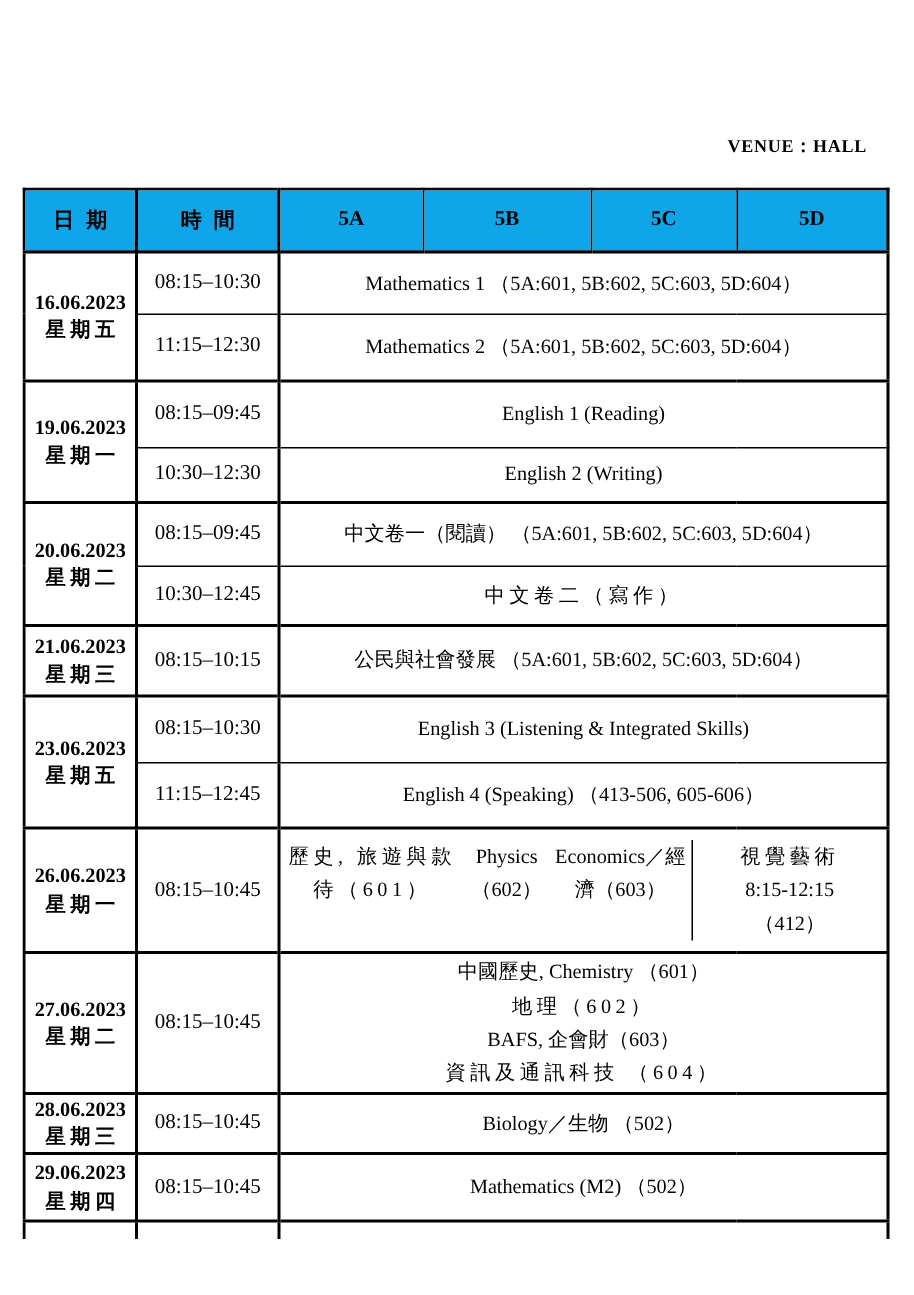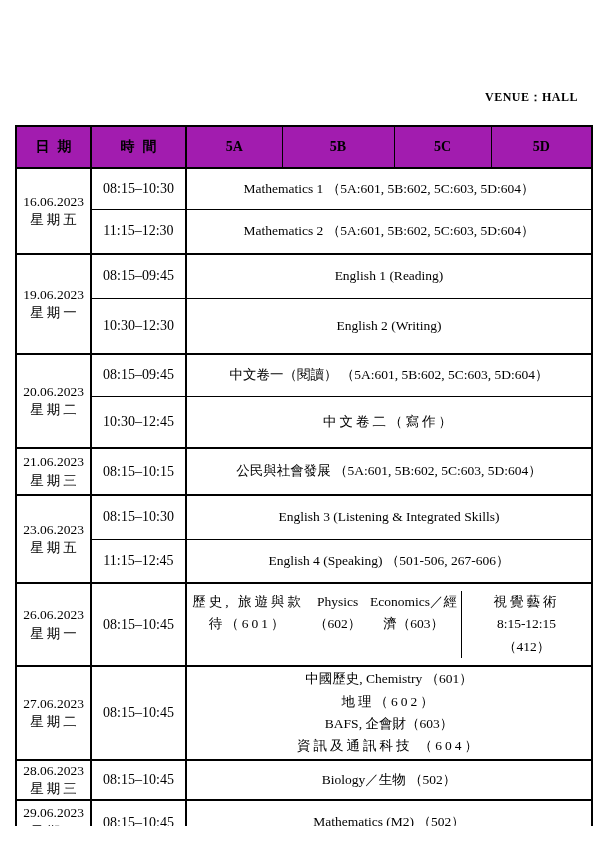--- a/index.html
+++ b/index.html
@@ -19,27 +19,27 @@
   }
   .venue { position:absolute; top:89px; right:31px; font-size:12px; font-weight:bold; letter-spacing:0.5px; }
 
   .table-wrap { position:absolute; left:15px; top:125px; width:580px; height:701px; overflow:hidden; }
   table.tt { border-collapse:collapse; width:576px; table-layout:fixed; border:2px solid #000; }
   .tt th, .tt td {
     border:1px solid #000; text-align:center; vertical-align:middle;
     padding:0 2px; overflow:hidden;
   }
   .tt thead th {
-    background:#a21caf; font-size:14px; font-weight:bold; border-bottom-width:2px; height:40px;
+    background:#0ea5e9; font-size:14px; font-weight:bold; border-bottom-width:2px; height:40px;
   }
   .hd-cjk { letter-spacing:8px; padding-left:10px !important; }
   .b-r2 { border-right-width:2px !important; }
   tr.g-start td { border-top-width:2px; }
 
-  .c-date { font-weight:normal; font-size:13.5px; line-height:1.35; }
+  .c-date { font-weight:bold; font-size:13.5px; line-height:1.35; }
   .d2 { letter-spacing:3px; padding-left:3px; }
   .c-time { font-size:14px; }
   .c-subj { font-size:13.5px; }
   .ln { line-height:1.65; }
   .zh { letter-spacing:3px; }
 
   .split-cell { padding:0 !important; }
   .split-wrap { display:flex; height:100%; align-items:stretch; }
   .split-left {
     flex:0 0 274px; border-right:1px solid #000;
@@ -101,38 +101,38 @@
         <tr class="g-start" style="height:44px">
           <td class="c-date b-r2" rowspan="2">
             <div>19.06.2023</div>
             <div class="d2">星期一</div>
           </td>
           <td class="c-time b-r2">08:15–09:45</td>
           <td class="c-subj" colspan="4">
             <div class="ln">English 1 (Reading)</div>
           </td>
         </tr>
-        <tr style="height:56px">
+        <tr style="height:37px">
           <td class="c-time b-r2">10:30–12:30</td>
           <td class="c-subj" colspan="4">
             <div class="ln">English 2 (Writing)</div>
           </td>
         </tr>
 
         <tr class="g-start" style="height:42px">
           <td class="c-date b-r2" rowspan="2">
             <div>20.06.2023</div>
             <div class="d2">星期二</div>
           </td>
           <td class="c-time b-r2">08:15–09:45</td>
           <td class="c-subj" colspan="4">
             <div class="ln">中文卷一（閱讀） （5A:601, 5B:602, 5C:603, 5D:604）</div>
           </td>
         </tr>
-        <tr style="height:52px">
+        <tr style="height:40px">
           <td class="c-time b-r2">10:30–12:45</td>
           <td class="c-subj" colspan="4">
             <div class="ln zh">中文卷二（寫作）</div>
           </td>
         </tr>
 
         <tr class="g-start" style="height:47px">
           <td class="c-date b-r2">
             <div>21.06.2023</div>
             <div class="d2">星期三</div>
@@ -149,21 +149,21 @@
             <div class="d2">星期五</div>
           </td>
           <td class="c-time b-r2">08:15–10:30</td>
           <td class="c-subj" colspan="4">
             <div class="ln">English 3 (Listening &amp; Integrated Skills)</div>
           </td>
         </tr>
         <tr style="height:44px">
           <td class="c-time b-r2">11:15–12:45</td>
           <td class="c-subj" colspan="4">
-            <div class="ln">English 4 (Speaking) （501-506, 267-606）</div>
+            <div class="ln">English 4 (Speaking) （413-506, 605-606）</div>
           </td>
         </tr>
 
         <tr class="g-start" style="height:83px">
           <td class="c-date b-r2">
             <div>26.06.2023</div>
             <div class="d2">星期一</div>
           </td>
           <td class="c-time b-r2">08:15–10:45</td>
           <td class="c-subj split-cell" colspan="4">

